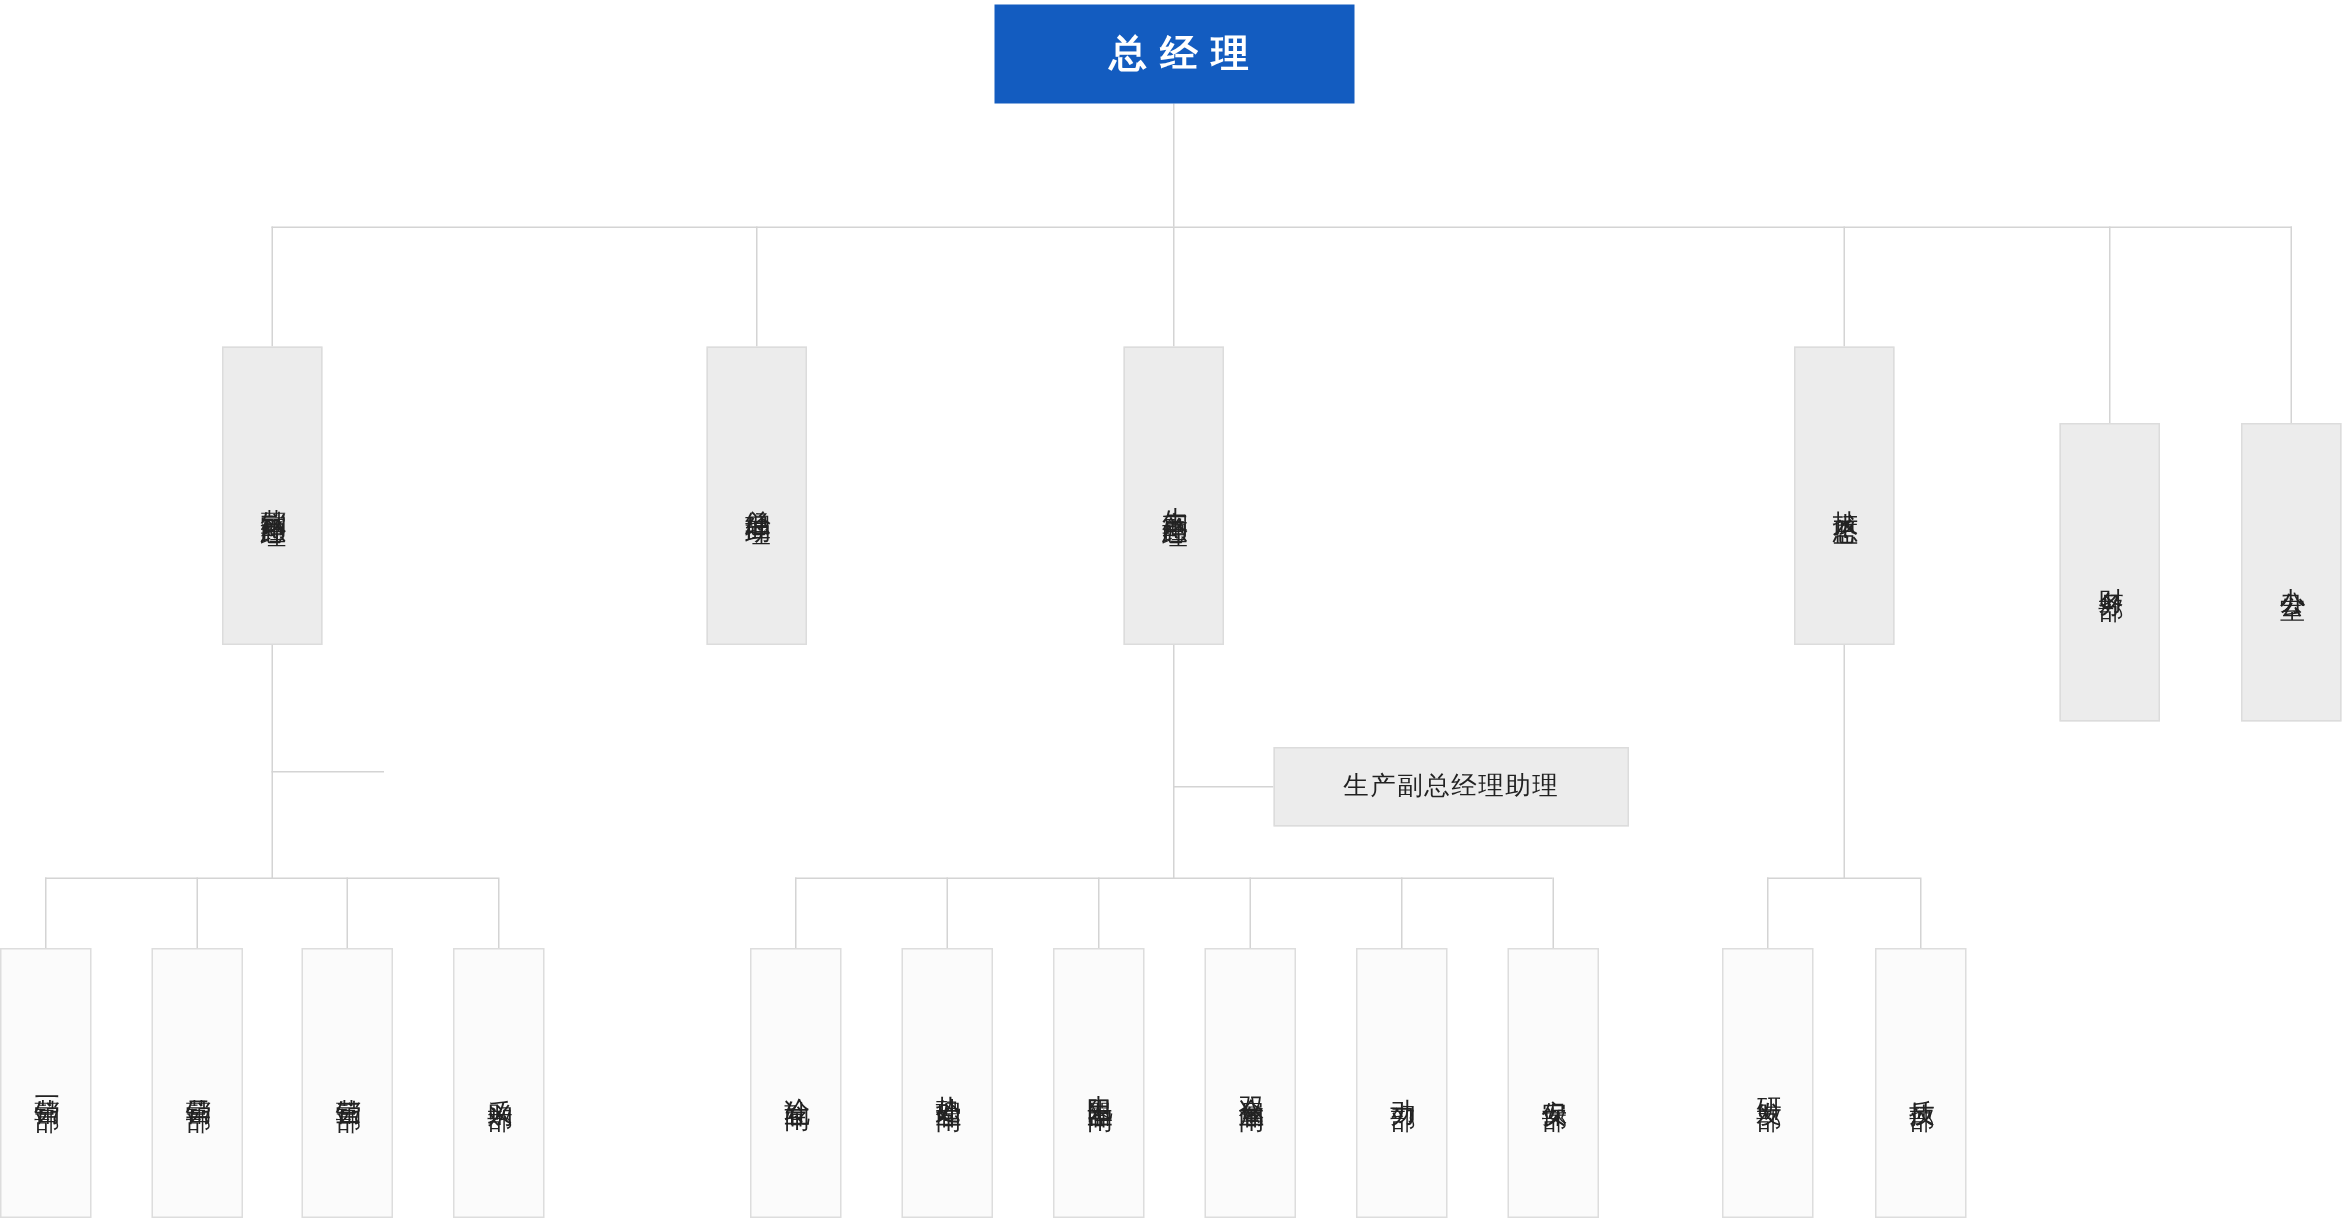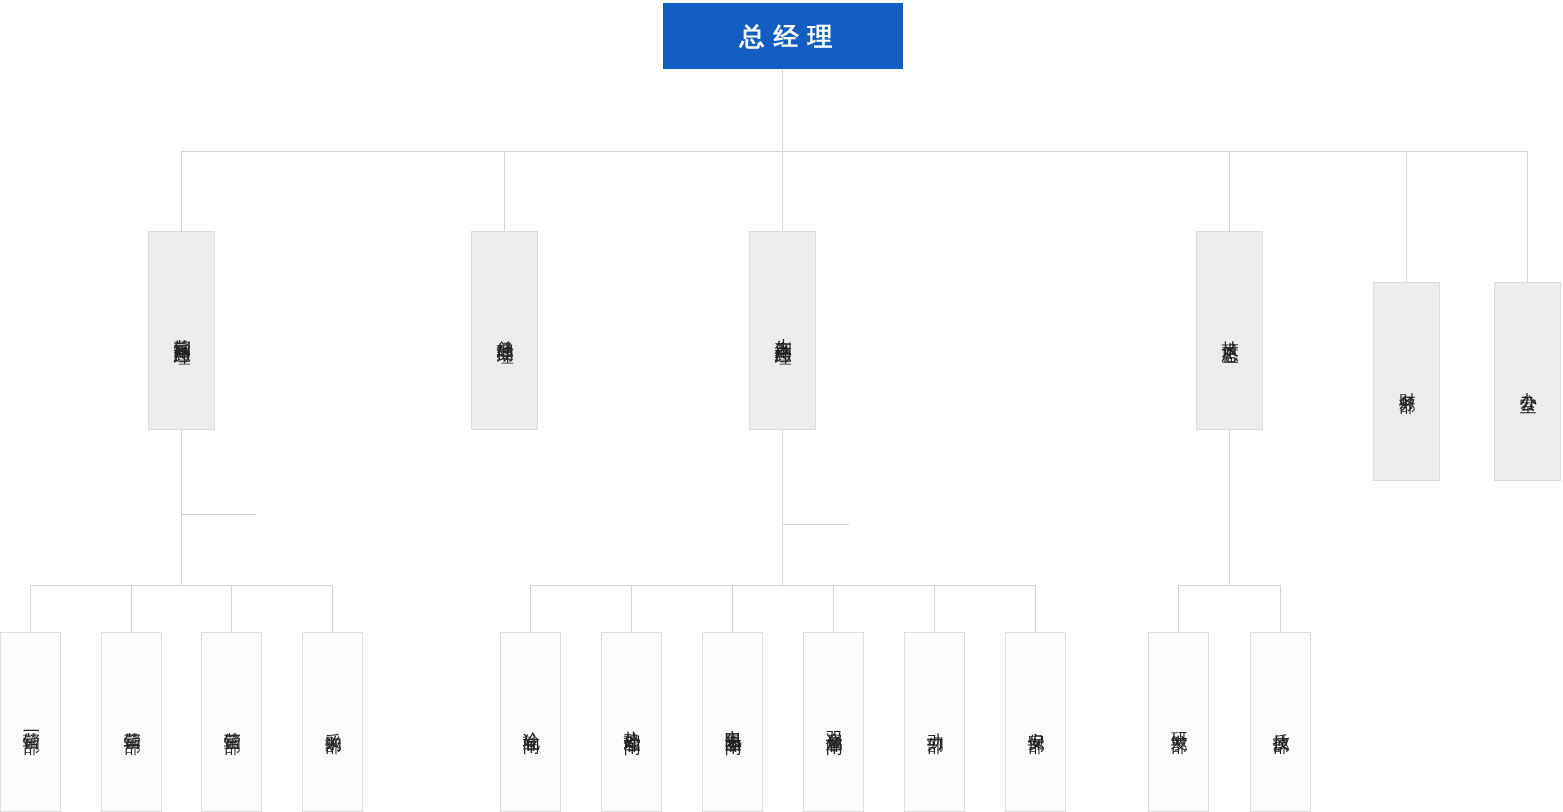--- a/index.html
+++ b/index.html
@@ -130,20 +130,23 @@
 
   <div class="node lvl2" style="left:1373px;top:282px;width:67px;height:199px;">
     <span class="vtext">财务部</span>
   </div>
 
   <div class="node lvl2" style="left:1494px;top:282px;width:67px;height:199px;">
     <span class="vtext">办公室</span>
   </div>
 
 
+  <div class="node assist" style="left:849px;top:498px;width:237px;height:53px;">
+    <span class="htext">生产副总经理助理</span>
+  </div>
 
   <div class="node leaf" style="left:0px;top:632px;width:61px;height:180px;">
     <span class="vtext">营销一部</span>
   </div>
   <div class="node leaf" style="left:101px;top:632px;width:61px;height:180px;">
     <span class="vtext">营销二部</span>
   </div>
   <div class="node leaf" style="left:201px;top:632px;width:61px;height:180px;">
     <span class="vtext">营销三部</span>
   </div>

